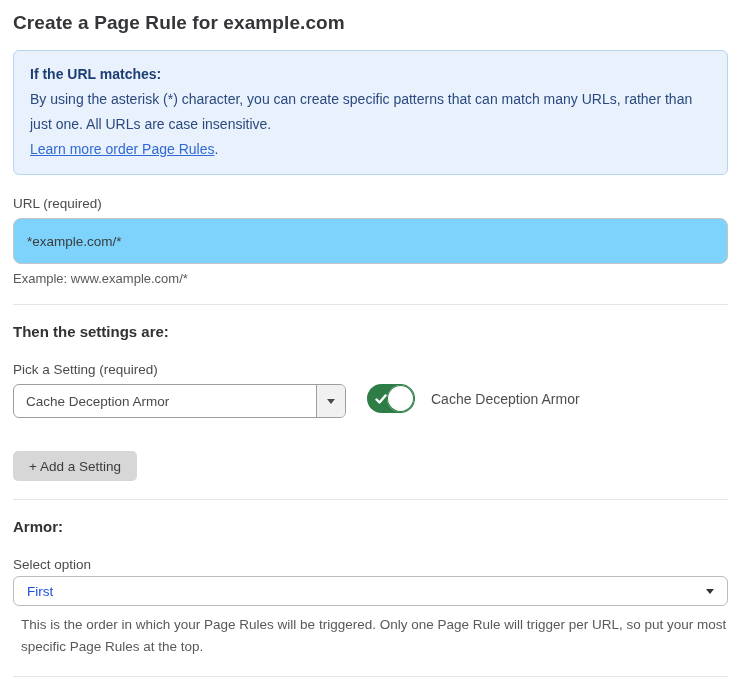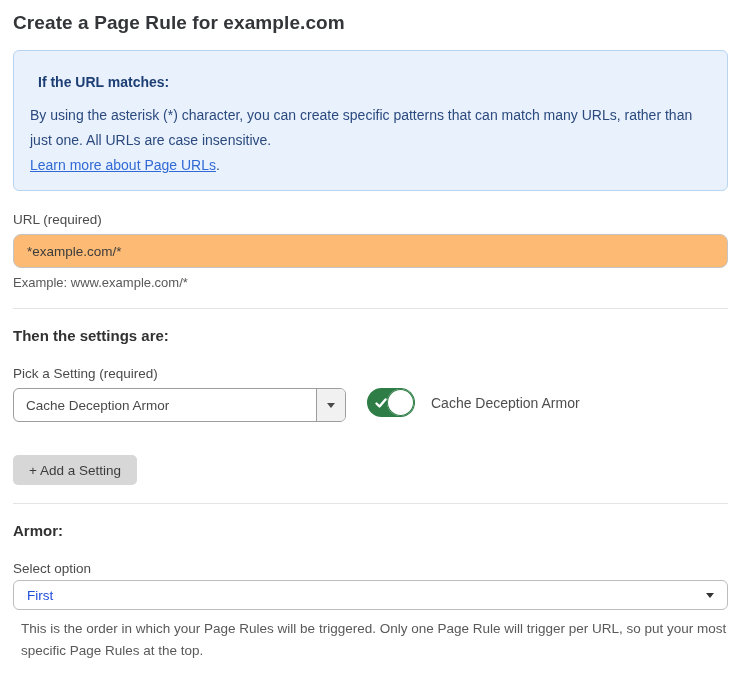--- a/index.html
+++ b/index.html
@@ -28,21 +28,21 @@
     background: #e9f2fc;
     border: 1px solid #b7d4f1;
     border-radius: 6px;
     padding: 11px 16px 12px 16px;
     font-size: 14px;
     line-height: 25px;
     color: #2b497e;
     margin-bottom: 21px;
   }
   .info-heading {
-    margin: 8px;
+    margin: 0;
     font-weight: bold;
     color: #1d3e74;
   }
   .info-body { margin: 0; }
   .info-link-line { margin: 0; }
   .info-link {
     color: #3069d5;
     text-decoration: underline;
     cursor: pointer;
   }
@@ -54,28 +54,28 @@
     margin: 0 0 7px 0;
   }
   .helper-text {
     font-size: 13px;
     color: #595959;
     margin: 7px 0 0 0;
   }
   
   .text-input {
     width: 100%;
-    height: 34px;
+    height: 46px;
     border: 1px solid #c4c4c4;
     border-radius: 8px;
     padding: 0 13px;
     font-size: 13.5px;
     font-family: "Liberation Sans", sans-serif;
     color: #3c3c3c;
-    background: #fdba74;
+    background: #7dd3fc;
     outline: none;
   }
   hr.divider {
     border: none;
     border-top: 1px solid #e4e4e4;
     margin: 18px 0;
   }
   .section-heading {
     font-size: 15px;
     font-weight: bold;
@@ -205,21 +205,21 @@
 </head>
 <body>
 
 <div class="container">
 
   <h1 class="page-title">Create a Page Rule for example.com</h1>
 
   <section class="info-box">
     <p class="info-heading">If the URL matches:</p>
     <p class="info-body">By using the asterisk (*) character, you can create specific patterns that can match many URLs, rather than just one. All URLs are case insensitive.</p>
-    <p class="info-link-line"><a class="info-link">Learn more about Page URLs</a><span>.</span></p>
+    <p class="info-link-line"><a class="info-link">Learn more order Page Rules</a><span>.</span></p>
   </section>
 
   <label class="field-label">URL (required)</label>
   <input class="text-input" type="text" value="*example.com/*" style="">
   <p class="helper-text">Example: www.example.com/*</p>
 
   <hr class="divider url-hr">
 
   <h2 class="section-heading">Then the settings are:</h2>
 

